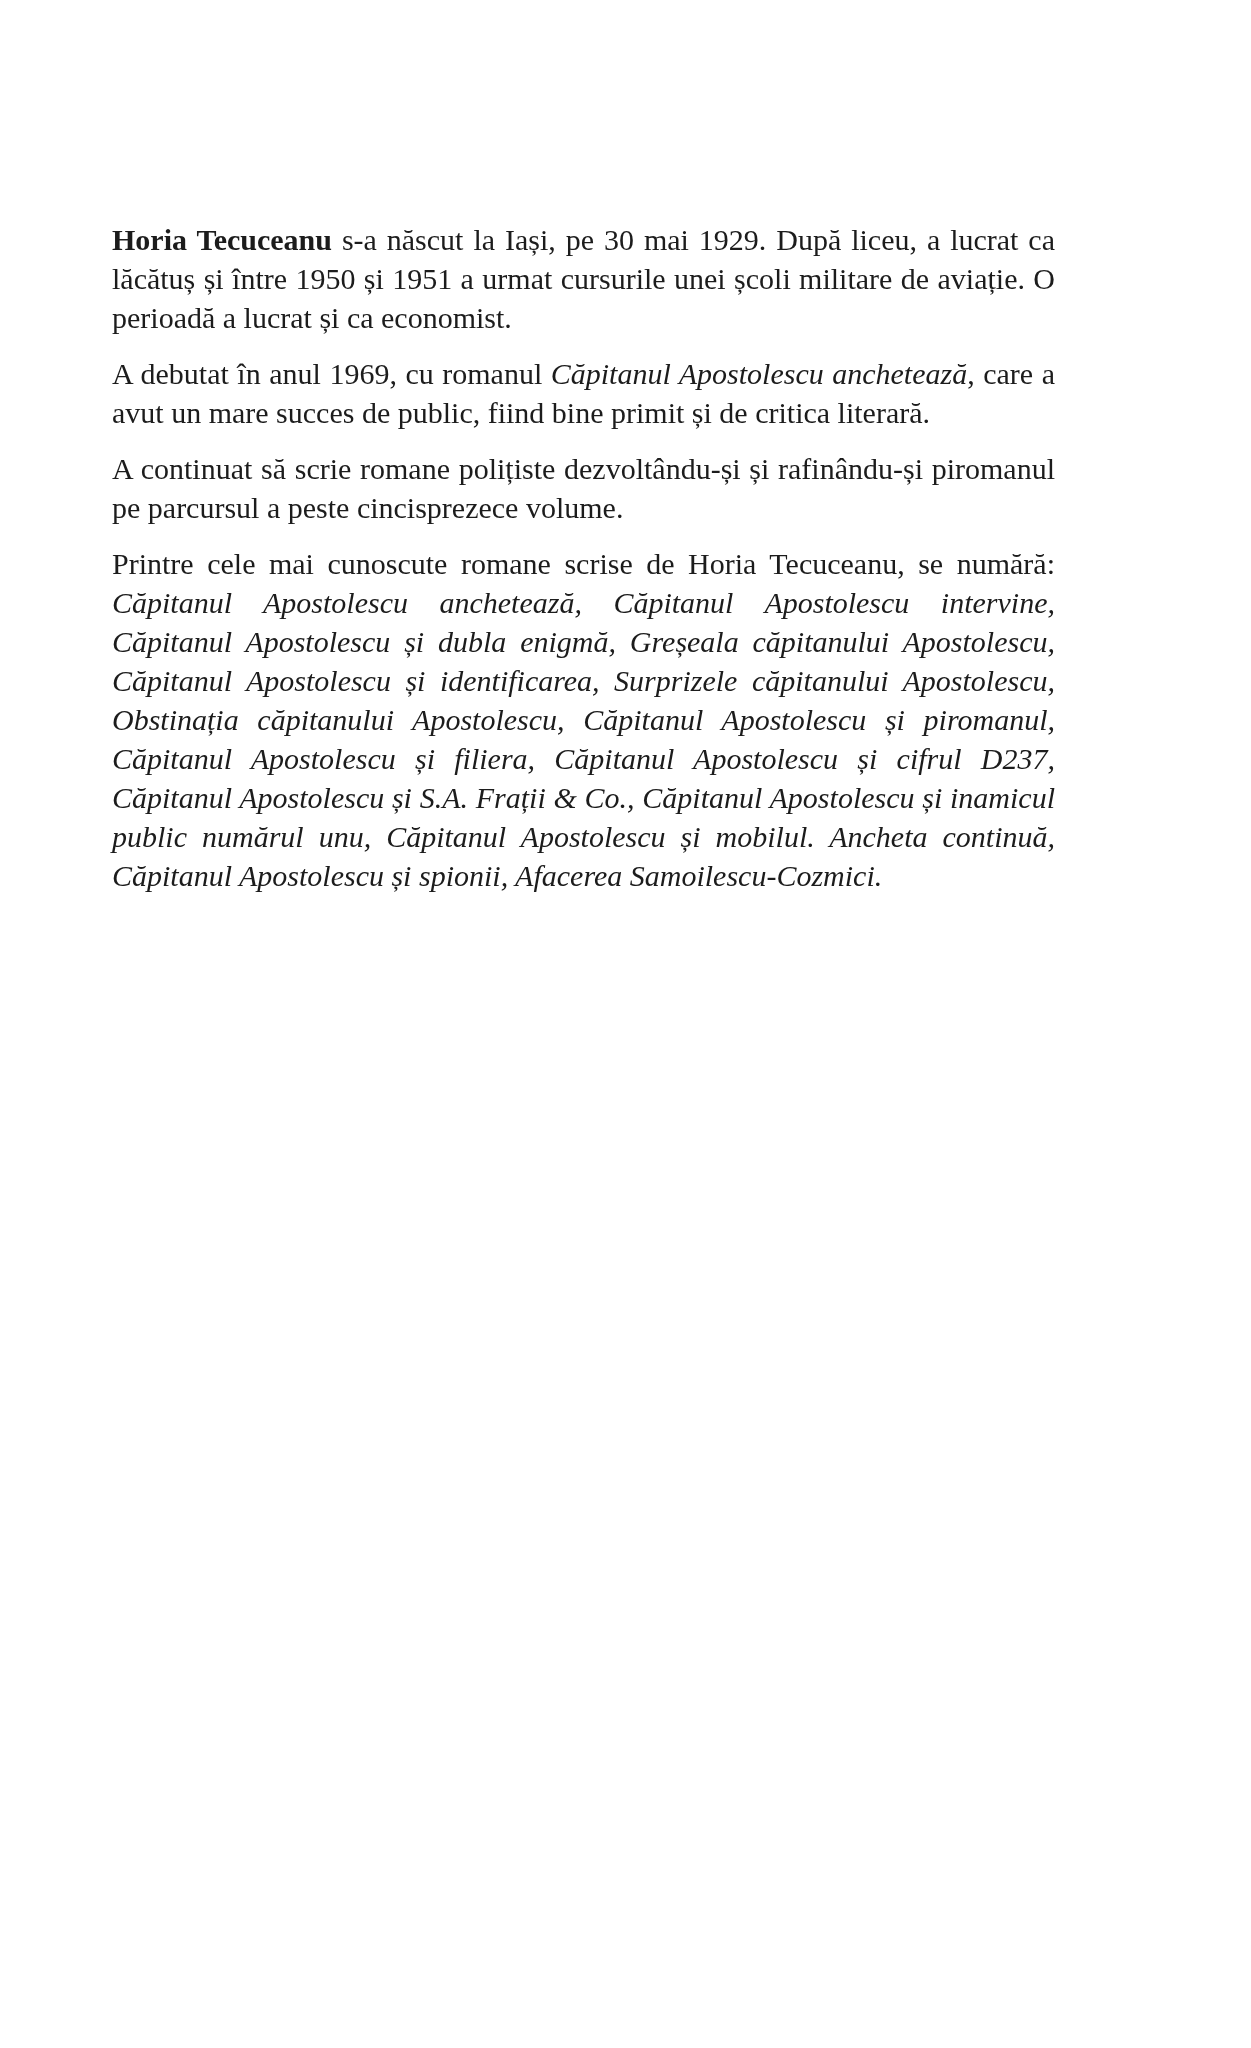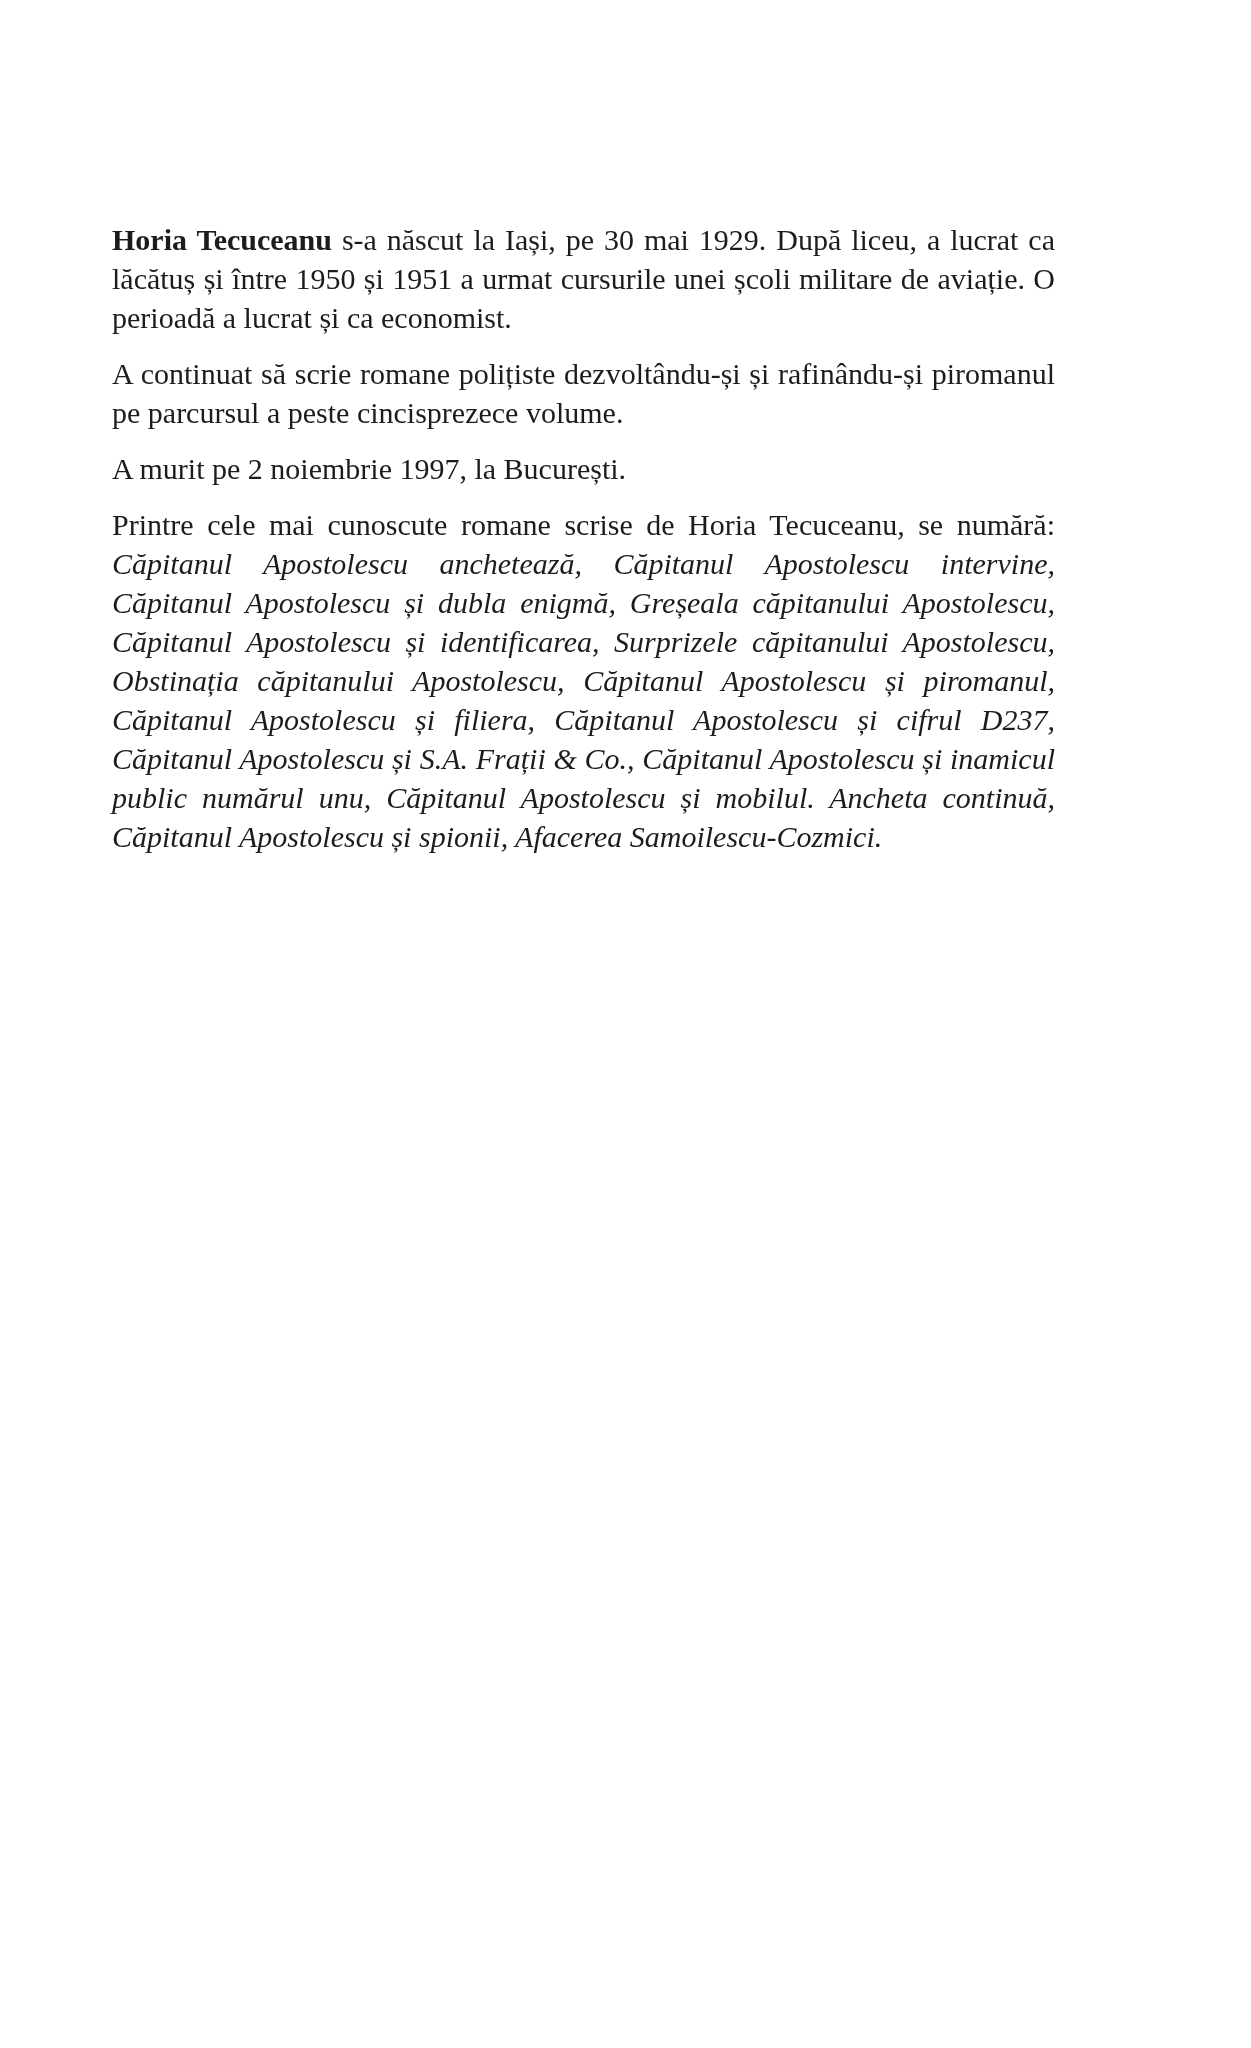--- a/index.html
+++ b/index.html
@@ -33,26 +33,26 @@
 </style>
 </head>
 <body>
 
 <main class="text-block">
 
   <p>
     <span class="seg-bold">Horia Tecuceanu</span><span> s-a născut la Iași, pe 30 mai 1929. După liceu, a lucrat ca lăcătuș și între 1950 și 1951 a urmat cursurile unei școli militare de aviație. O perioadă a lucrat și ca economist.</span>
   </p>
 
+  <p>
+    <span>A debutat în anul 1969, cu romanul </span><span class="seg-italic">Căpitanul Apostolescu anchetează</span><span>, care a avut un mare succes de public, fiind bine primit și de critica literară.</span>
+  </p>
 
   <p>
     <span>A continuat să scrie romane polițiste dezvoltându-și și rafinându-și piromanul pe parcursul a peste cincisprezece volume.</span>
   </p>
 
-  <p>
-    <span>A murit pe 2 noiembrie 1997, la București.</span>
-  </p>
 
   <p>
     <span>Printre cele mai cunoscute romane scrise de Horia Tecuceanu, se numără: </span><span class="seg-italic">Căpitanul Apostolescu anchetează, Căpitanul Apostolescu intervine, Căpitanul Apostolescu și dubla enigmă, Greșeala căpitanului Apostolescu, Căpitanul Apostolescu și identificarea, Surprizele căpitanului Apostolescu, Obstinația căpitanului Apostolescu, Căpitanul Apostolescu și piromanul, Căpitanul Apostolescu și filiera, Căpitanul Apostolescu și cifrul D237, Căpitanul Apostolescu și S.A. Frații &amp; Co., Căpitanul Apostolescu și inamicul public numărul unu, Căpitanul Apostolescu și mobilul. Ancheta continuă, Căpitanul Apostolescu și spionii, Afacerea Samoilescu-Cozmici.</span>
   </p>
 
 </main>
 
 </body></html>

